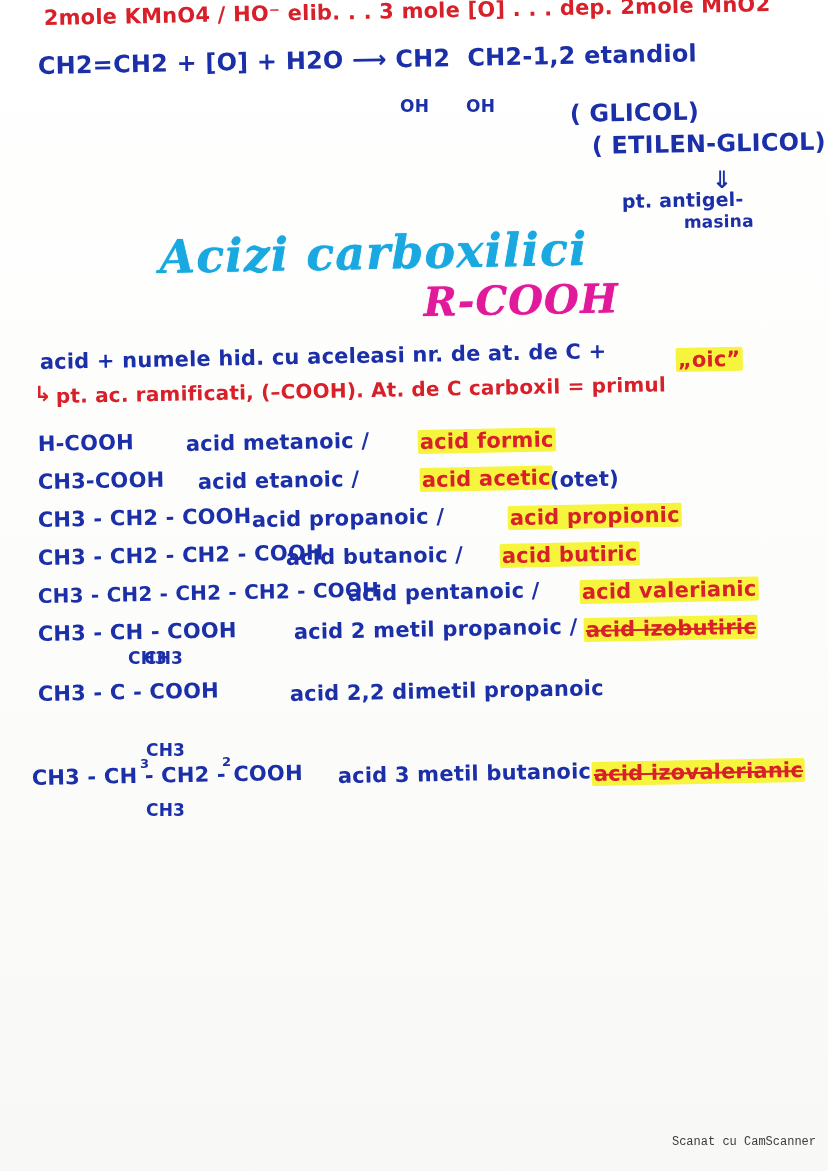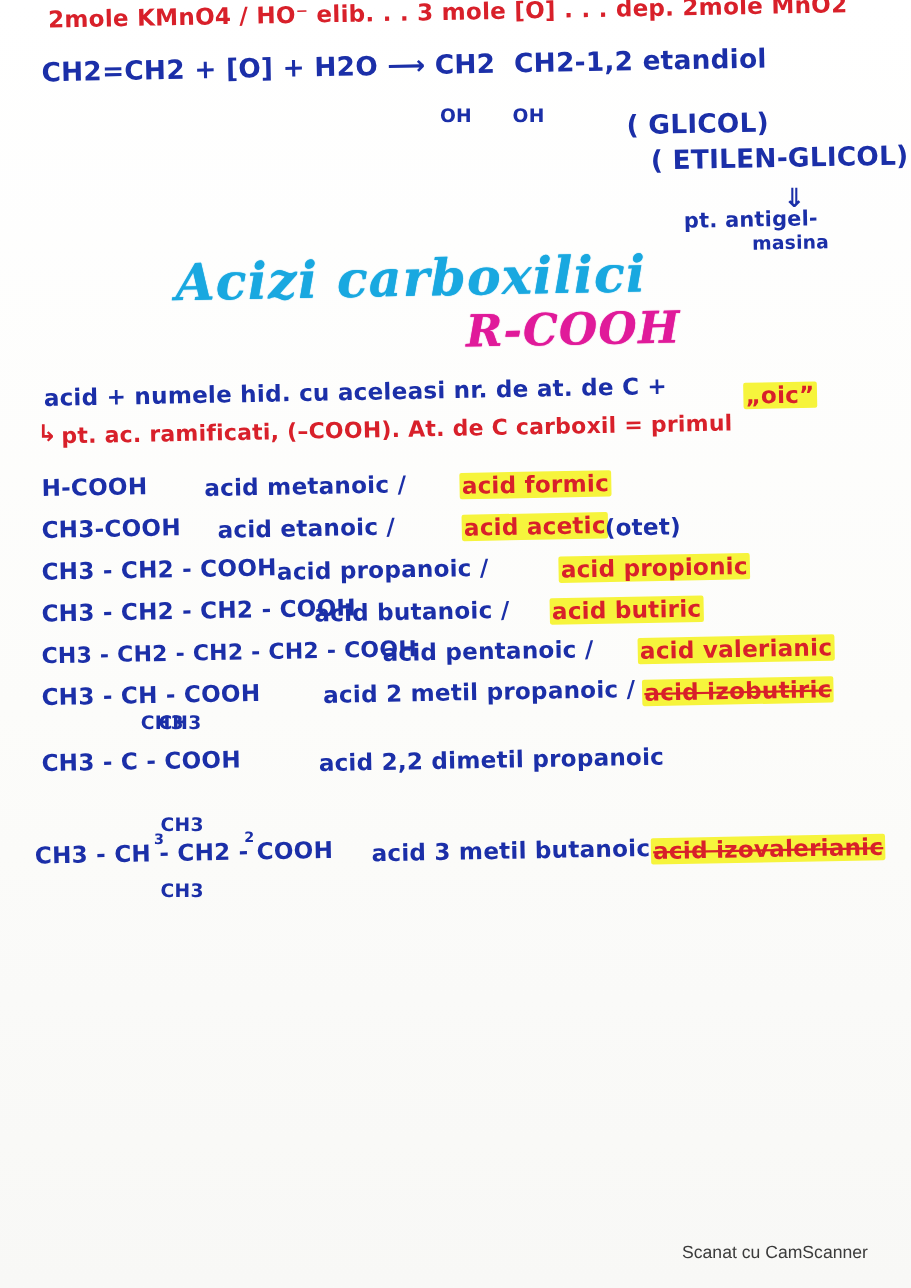--- a/index.html
+++ b/index.html
@@ -62,25 +62,25 @@
     font-style: italic;
     font-weight: bold;
     color: #e01a9a;
     font-size: 40px;
     letter-spacing: 1px;
     text-shadow: 0 0 1px #e01a9a;
   }
 
   .footer {
     position: absolute;
-    right: 39px;
+    right: 12px;
     bottom: 22px;
     color: #3b3b3b;
-    font-size: 16px;
-    font-family: Liberation Sans, sans-serif;
+    font-size: 12px;
+    font-family: Liberation Mono, monospace;
   }
   .strike-red {
     text-decoration: line-through;
     text-decoration-color: #d8202a;
   }
 </style>
 </head>
 <body>
 
 <div id="page">

